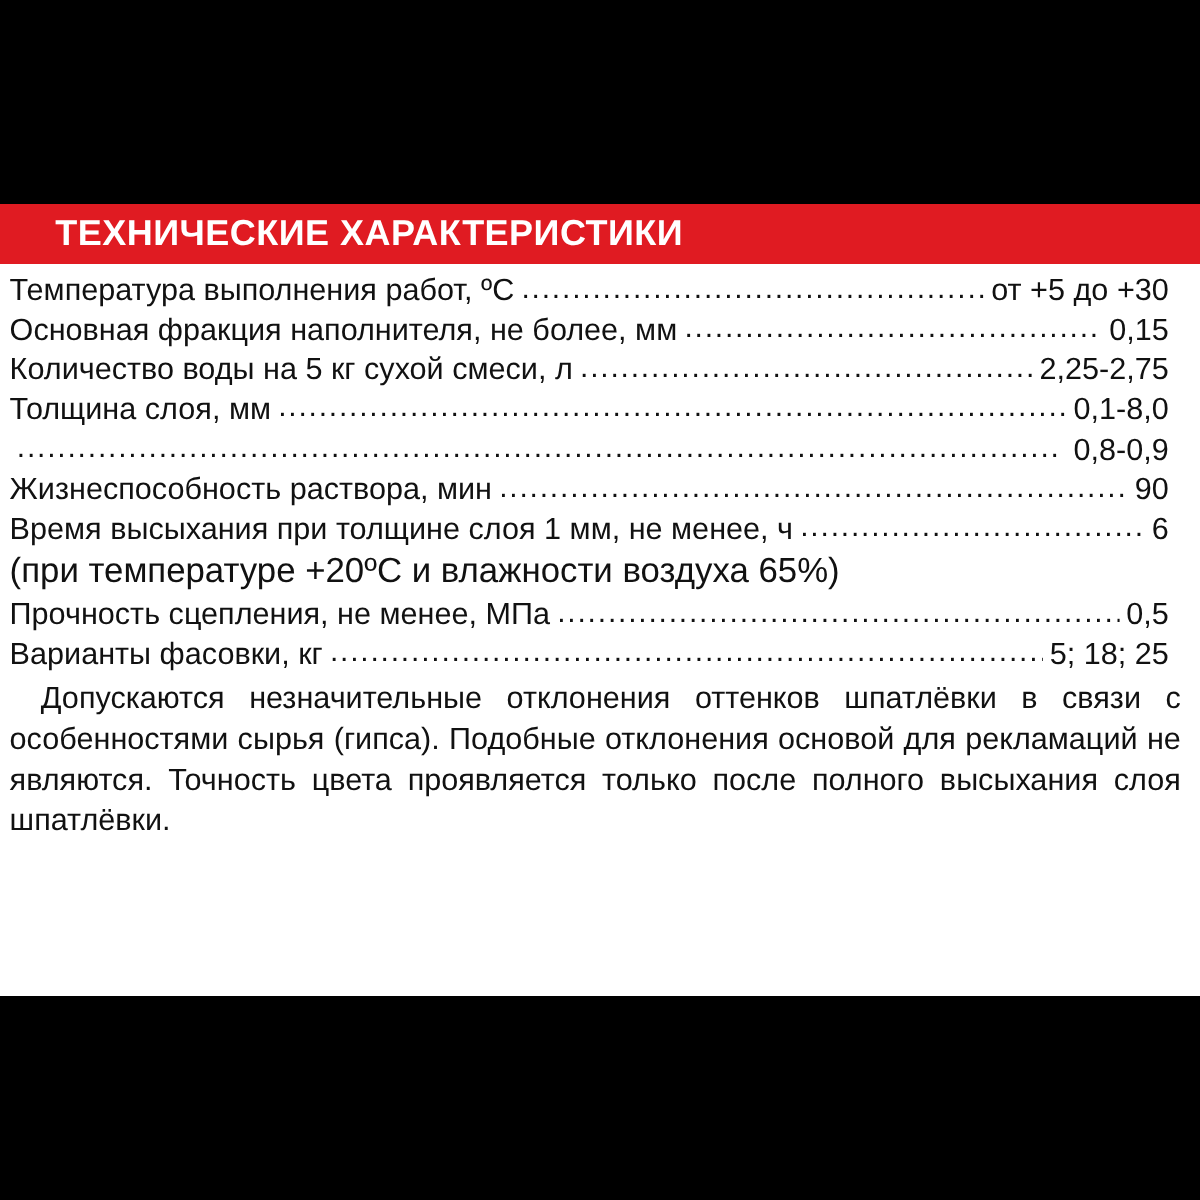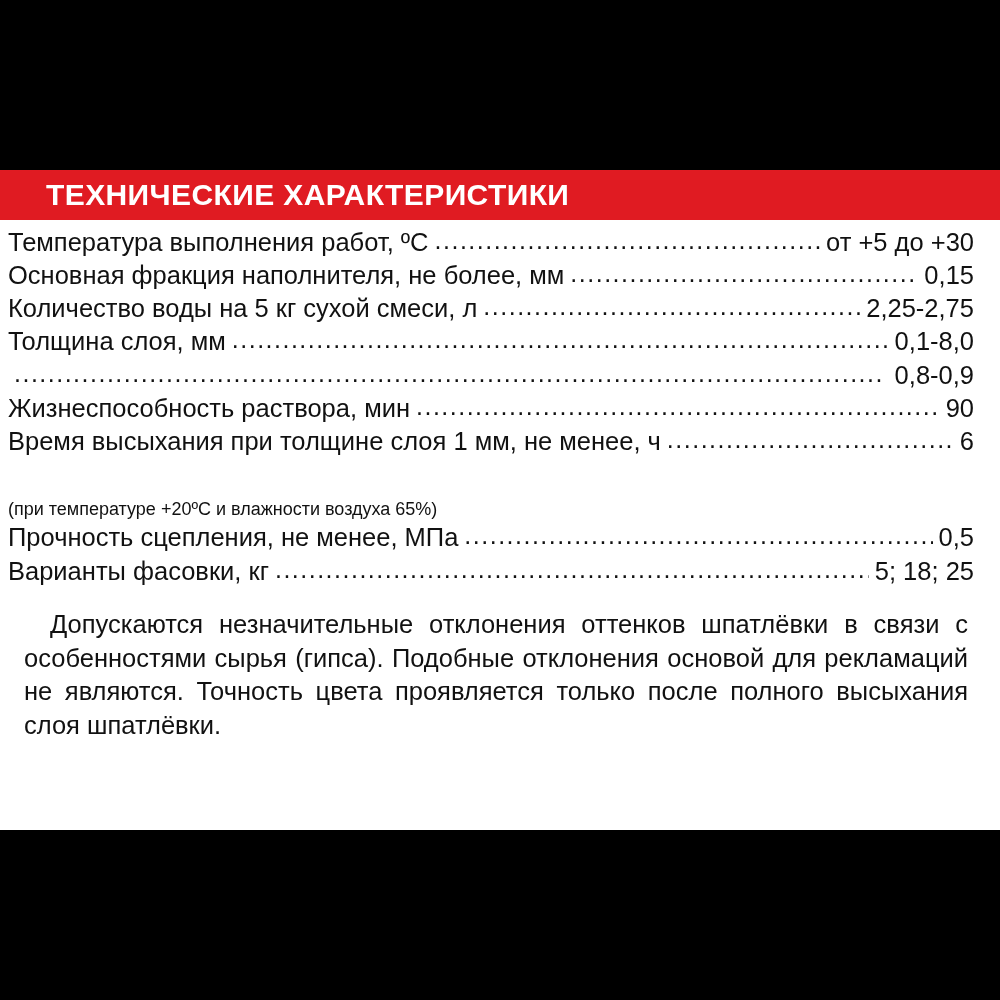--- a/index.html
+++ b/index.html
@@ -66,36 +66,35 @@
     letter-spacing: 1.5px;
     font-size: 25px;
     position: relative;
     top: -2px;
   }
   .spec-value {
     flex: 0 0 auto;
     text-align: right;
   }
   .spec-note {
-    font-size: 18px;
+    font-size: 29px;
     color: #111111;
     line-height: 1.30;
     padding: 0 14px 0 8px;
     white-space: nowrap;
-    margin-top: 40px;
   }
   .footnote {
     font-size: 25.5px;
     color: #111111;
     line-height: 1.33;
     padding: 4px 16px 0 8px;
     text-align: justify;
   }
   .footnote p {
-    margin: 16px;
+    margin: 0;
   }
   .footnote .indent {
     display: inline-block;
     width: 26px;
   }
 </style>
 </head>
 <body>
 
 <div class="page">

